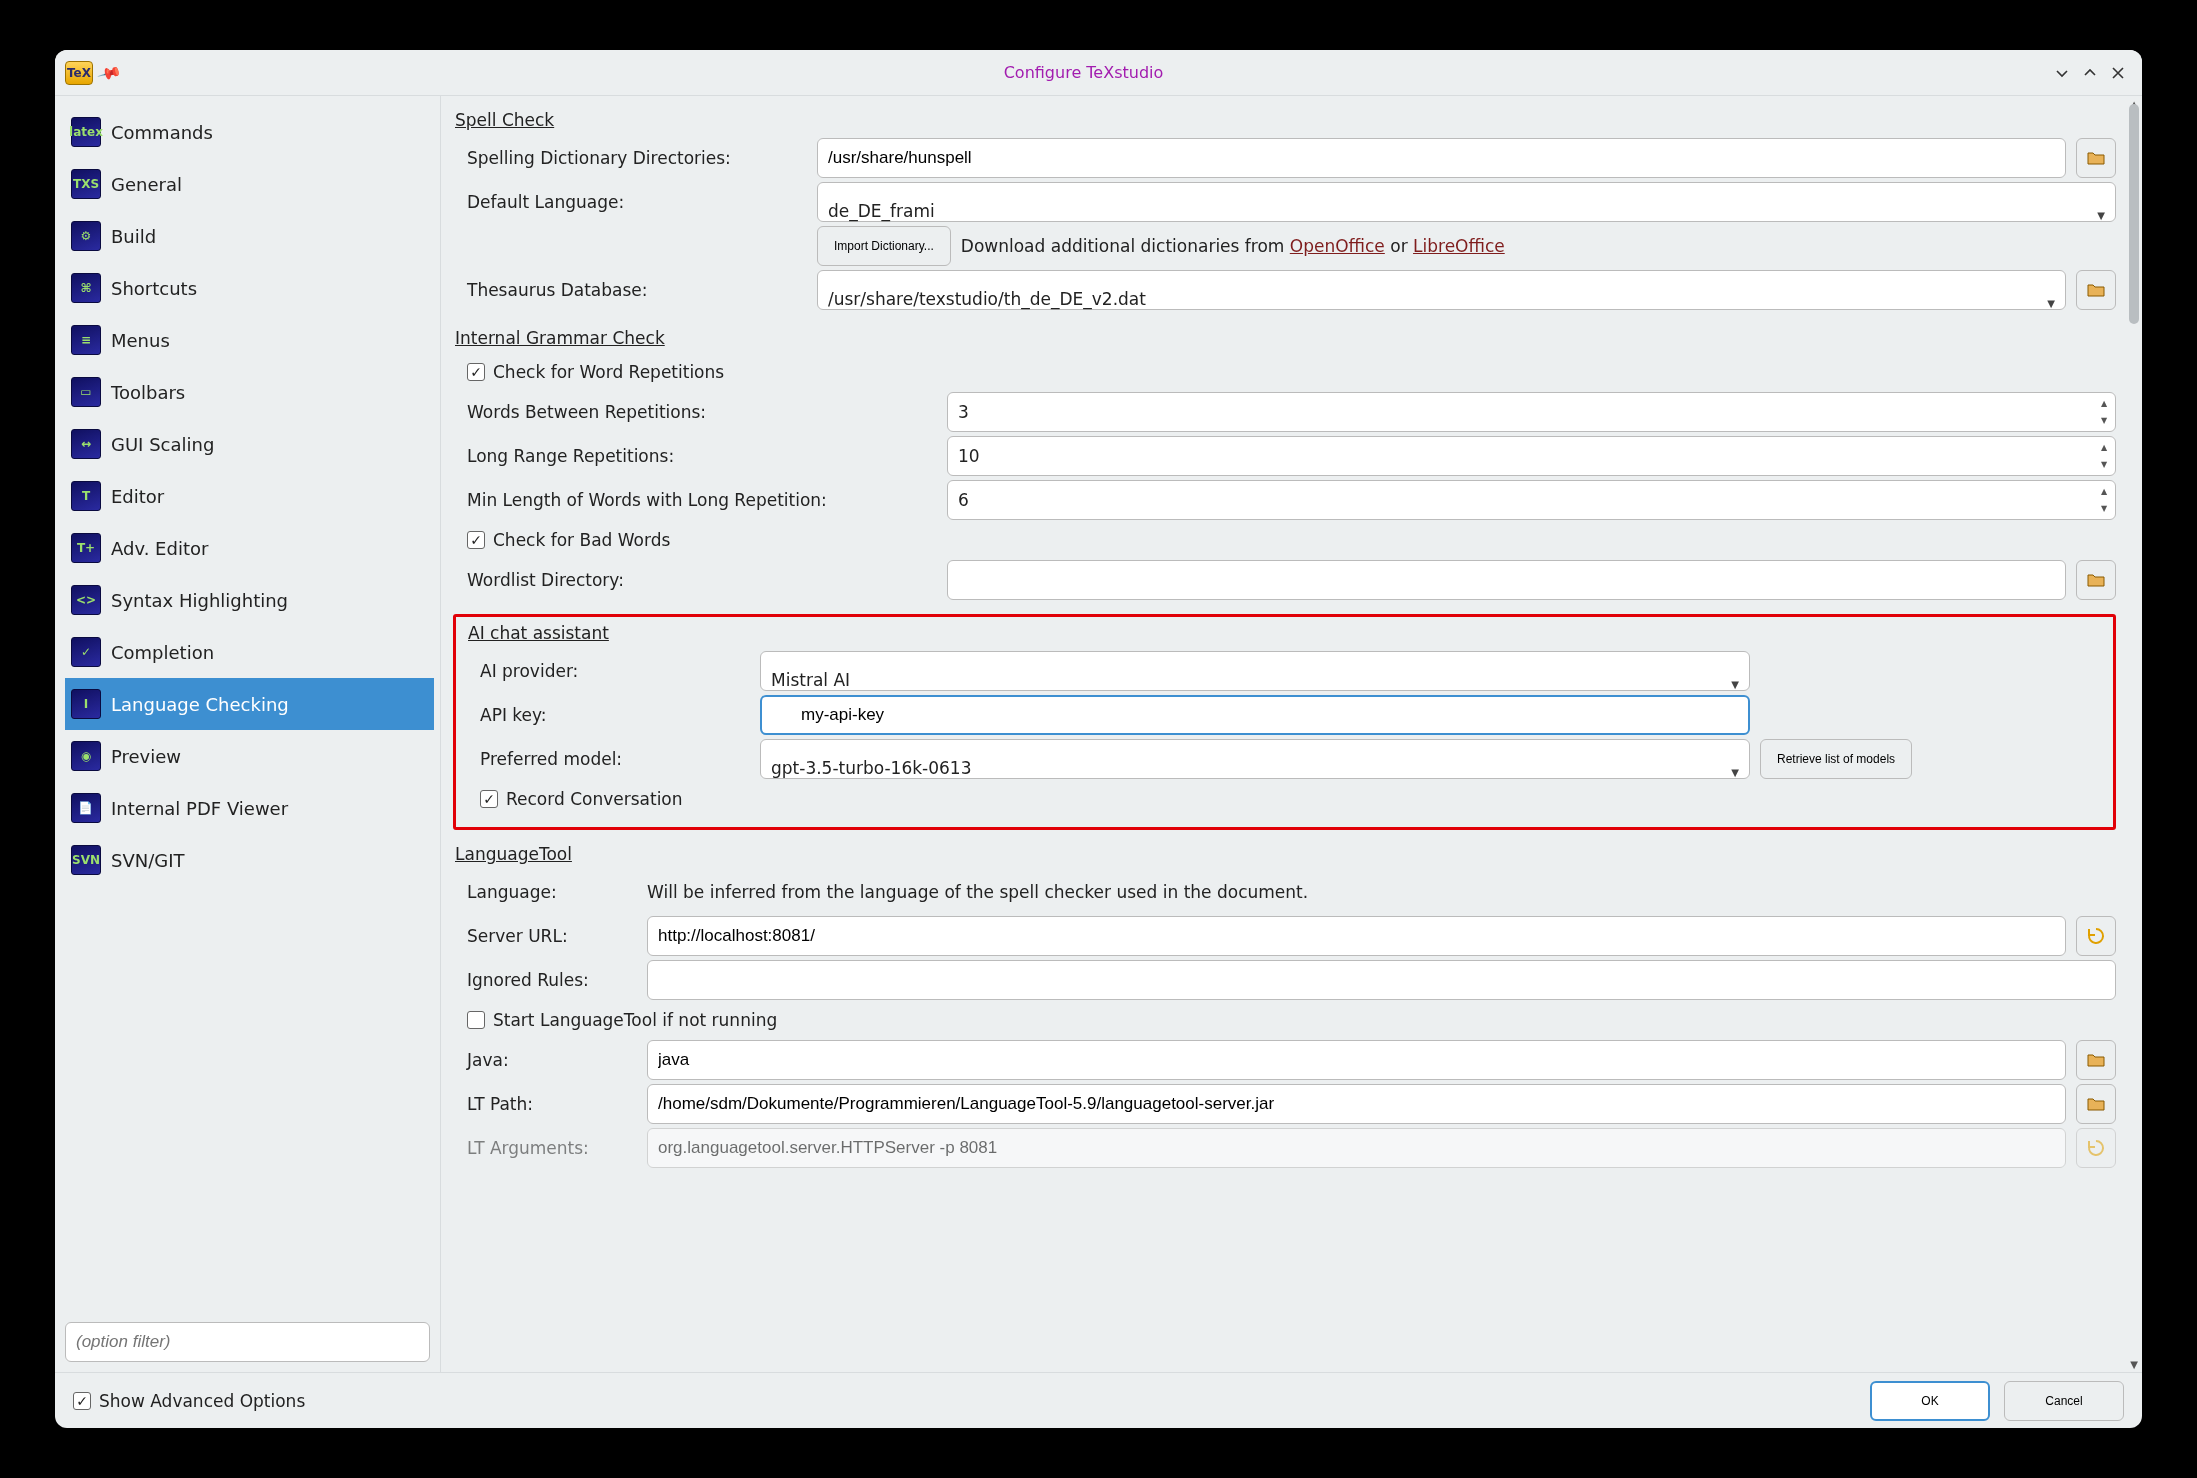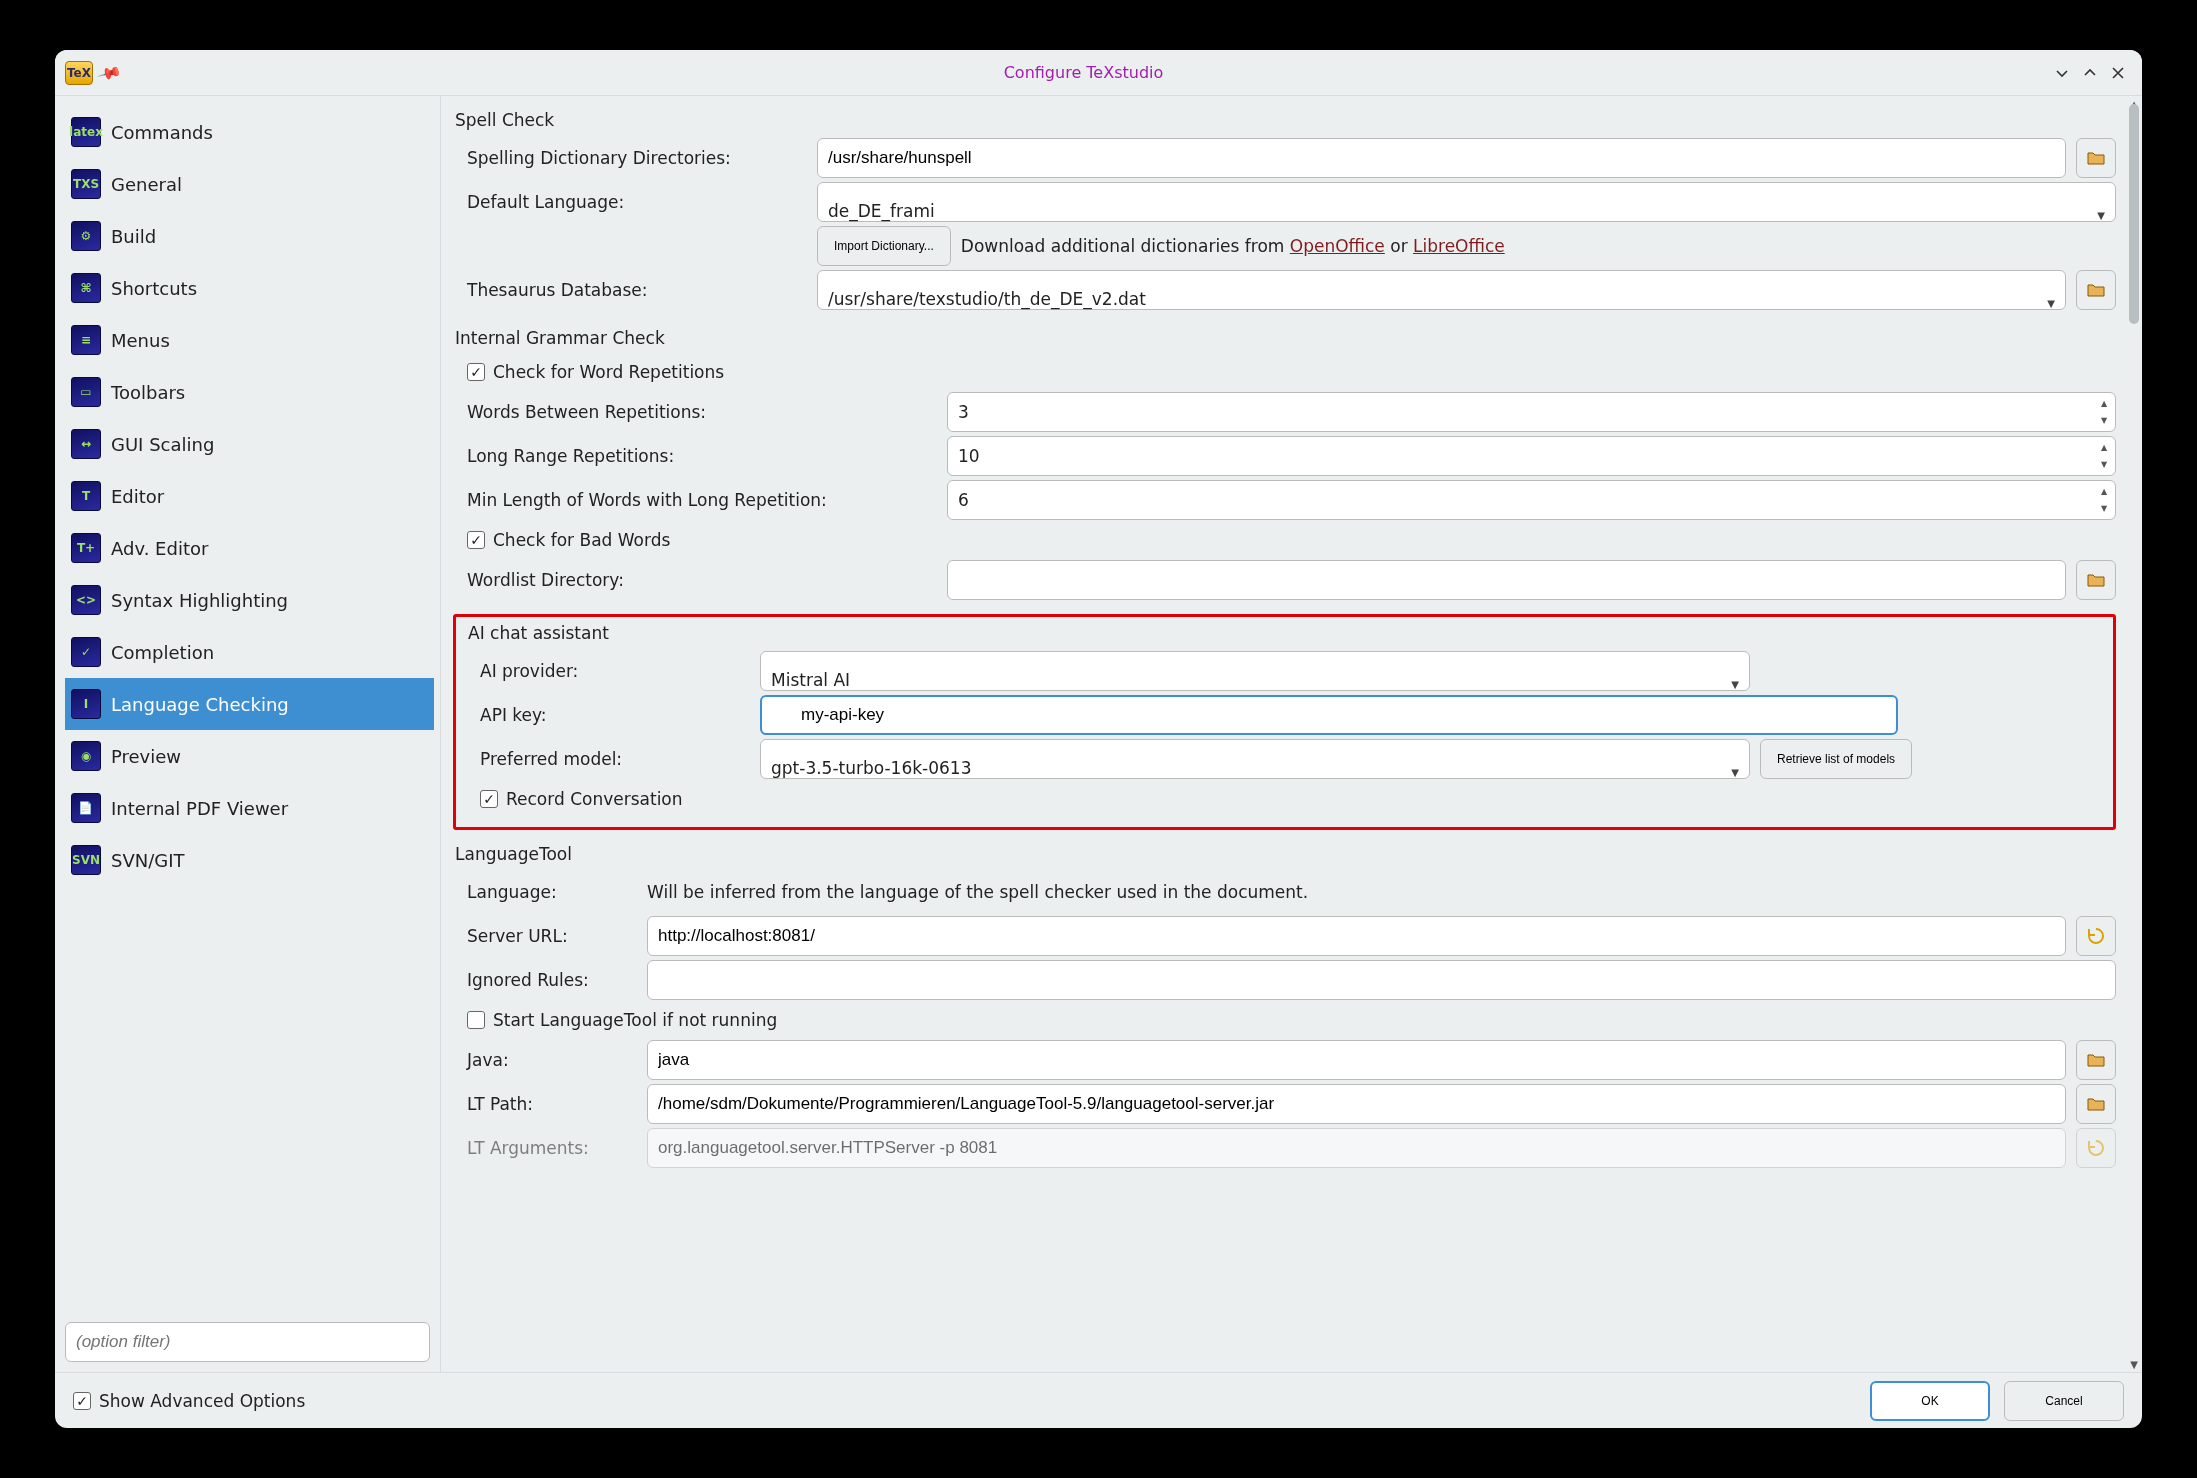--- a/index.html
+++ b/index.html
@@ -148,20 +148,21 @@
 }
 .vscroll .arrow-up{top:0;}
 .vscroll .arrow-down{bottom:0;}
 .group {
   margin-bottom:12px;
 }
 .group-title {
   font-size:17px;
   padding:4px 2px 6px 2px;
   color:#222;
+  text-decoration:underline;
 }
 .indent {
   padding-left:14px;
 }
 .row {
   display:flex;
   align-items:center;
   min-height:44px;
   gap:10px;
 }
@@ -438,21 +439,21 @@
           <div class="indent">
             <div class="row">
               <span class="lbl" style="width:270px">AI provider:</span>
               <div class="combo" style="width:990px">
                 <span>Mistral AI</span>
                 <span class="caret">▼</span>
               </div>
             </div>
             <div class="row">
               <span class="lbl" style="width:270px">API key:</span>
-              <input class="api-focus" type="text" style="width: 1138px; padding-left: 39px;" value="my-api-key">
+              <input class="api-focus" type="text" style="width: 990px; padding-left: 39px;" value="my-api-key">
             </div>
             <div class="row">
               <span class="lbl" style="width:270px">Preferred model:</span>
               <div class="combo" style="width:990px">
                 <span>gpt-3.5-turbo-16k-0613</span>
                 <span class="caret">▼</span>
               </div>
               <button class="btn">Retrieve list of models</button>
             </div>
             <div class="checkbox checked">

